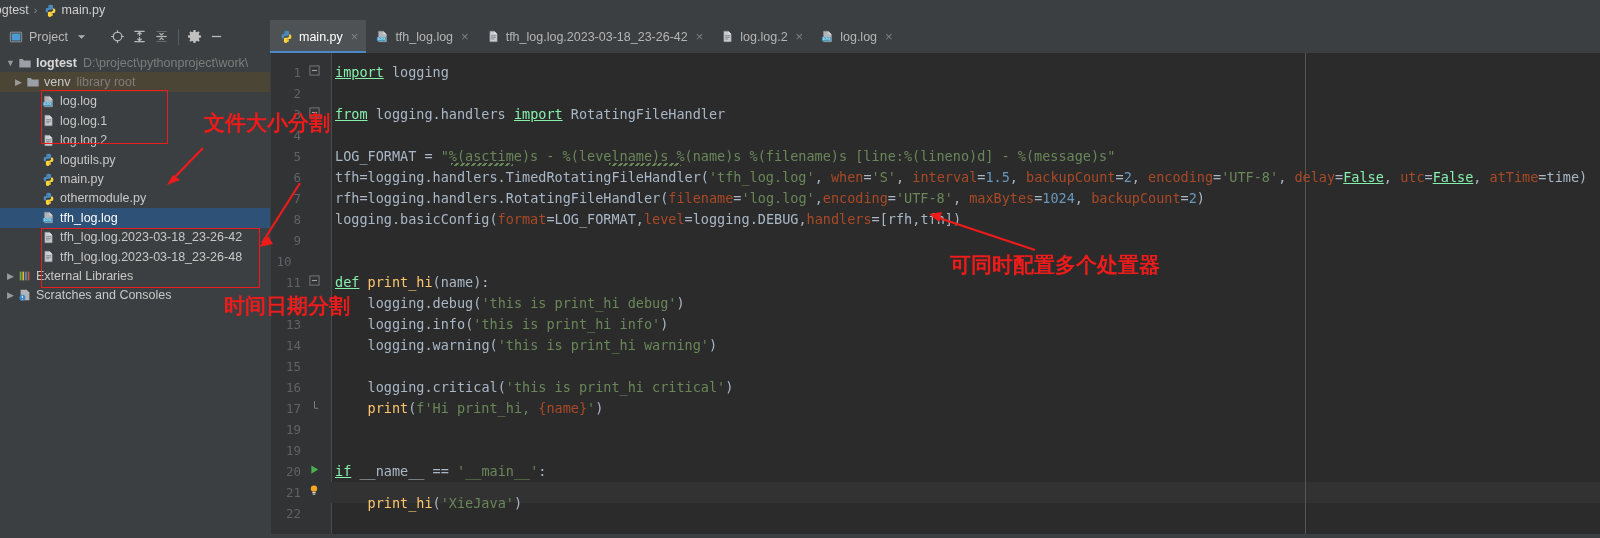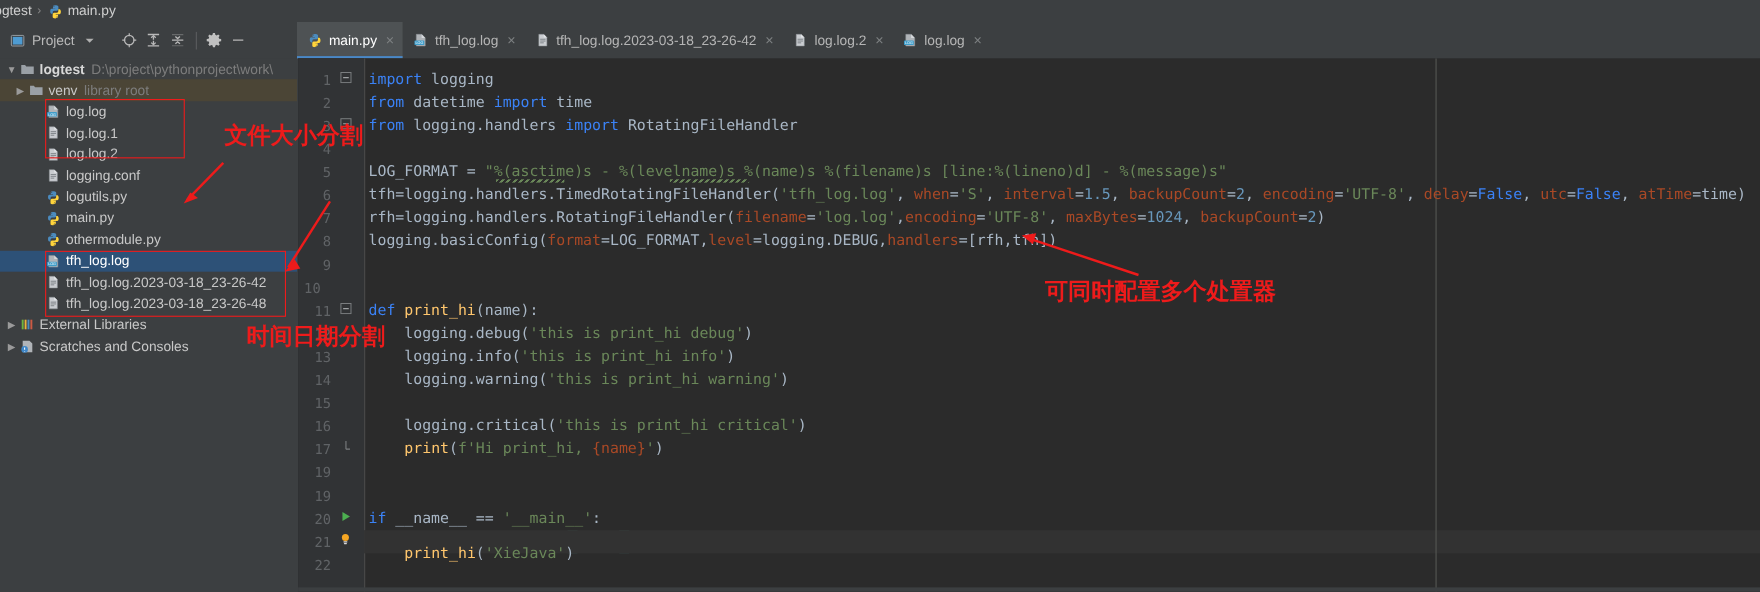--- a/index.html
+++ b/index.html
@@ -52,21 +52,21 @@
      font-family:"DejaVu Sans Mono",monospace;font-size:12.5px;color:#606366;height:21px;line-height:21px;}
   .gmark{position:absolute;left:32px;width:22px;height:21px;line-height:21px;text-align:center;}
   .vline{position:absolute;left:60px;top:0;bottom:0;width:1px;background:#4b4b4b;}
   .guide{position:absolute;left:1034px;top:0;bottom:0;width:1px;background:#555753;}
   .code{position:absolute;left:60px;top:0;right:0;bottom:0;
      font-family:"DejaVu Sans Mono",monospace;font-size:13.5px;}
   .cl{position:absolute;left:0;height:21px;line-height:21px;white-space:pre;}
   .rowhl{position:absolute;left:0;right:0;height:21px;background:#323232;}
 
   
-  .kw{color:#3b82f6;}      
+  .kw{color:#86efac;text-decoration:underline;}      
   .pln{color:#a9b7c6;}     
   .str{color:#6a8759;}     
   .num{color:#6897bb;}     
   .kwarg{color:#aa4926;}   
   .fn{color:#ffc66d;}
 
   
   .anno{position:absolute;left:0;top:0;width:1600px;height:538px;pointer-events:none;}
   .abox{position:absolute;border:1.6px solid #ee1b1b;}
   .atxt{position:absolute;color:#ee1b1b;font-family:"DejaVu Sans",sans-serif;
@@ -262,31 +262,20 @@
       <div class="trow" style="padding-left: 28px;">
         <span class="arrow"></span>
         <span class="ico">
           <svg width="13" height="13" viewBox="0 0 16 16">
             <path d="M3.5 1.5h5.5l3.5 3.5v9.5h-9z" fill="#c9ccd0" stroke="#8d9296" stroke-width=".6"></path>
             <path d="M9 1.5V5h3.5" fill="#e3e5e8"></path>
             <path d="M5 7h6M5 9h6M5 11h4" stroke="#6f7479" stroke-width=".9"></path>
           </svg>
         </span>
         <span class="nm">log.log.2</span>
-      </div>
-      <div class="trow" style="padding-left: 28px;">
-        <span class="arrow"></span>
-        <span class="ico">
-          <svg width="13" height="13" viewBox="0 0 16 16">
-            <path d="M3.5 1.5h5.5l3.5 3.5v9.5h-9z" fill="#c9ccd0" stroke="#8d9296" stroke-width=".6"></path>
-            <path d="M9 1.5V5h3.5" fill="#e3e5e8"></path>
-            <path d="M5 7h6M5 9h6M5 11h4" stroke="#6f7479" stroke-width=".9"></path>
-          </svg>
-        </span>
-        <span class="nm">logging.conf</span>
       </div>
       <div class="trow" style="padding-left: 28px; text-align: center;">
         <span class="arrow"></span>
         <span class="ico">
           <svg width="13" height="13" viewBox="0 0 16 16">
             <path d="M7.6 1C5 1 5.1 2.2 5.1 2.2v2.3h2.6v.4H4.2S2 4.6 2 7.6c0 3 1.9 2.9 1.9 2.9h1V8.9s-.1-1.9 1.8-1.9h2.7s1.8 0 1.8-1.8V2.8S11.4 1 7.6 1zM6.2 1.9c.3 0 .5.2.5.5s-.2.5-.5.5-.5-.2-.5-.5.2-.5.5-.5z" fill="#4b8bbe"></path>
             <path d="M8.3 15c2.6 0 2.5-1.2 2.5-1.2v-2.3H8.2v-.4h3.6s2.2.2 2.2-2.8c0-3-1.9-2.9-1.9-2.9h-1v2.1s.1 1.9-1.8 1.9H6.6s-1.8 0-1.8 1.8v3s-.1 1.8 3.5 1.8zm1.4-.9a.5.5 0 1 1 0-1 .5.5 0 0 1 0 1z" fill="#ffd43b"></path>
           </svg>
         </span>
         <span class="nm">logutils.py</span>
@@ -419,21 +408,20 @@
           </svg></div>
       </div>
     <div class="vline"></div>
     <div class="code" id="code">
         <div style="position: absolute; top: 429px; height: 21px; width: 9px; background: rgb(59, 81, 77); left: 232px; z-index: 0;"></div>
         <div style="position: absolute; top: 429px; height: 21px; width: 9px; background: rgb(59, 81, 77); left: 185px; z-index: 0;"></div>
         <div style="position: absolute; left: 615px; top: 114px; width: 640px; height: 21px; background: rgb(75, 74, 56); z-index: -1;"></div>
         <div class="rowhl" style="top: 429px;"></div>
       <div class="guide" id="guide" style="left:974px"></div>
     <div class="cl" style="top: 9px; left: 4px;"><span class="kw">import</span><span class="pln"> </span><span class="pln">logging</span></div>
-        <div class="cl" style="top: 30px; left: 4px;"><span class="kw">from</span><span class="pln"> </span><span class="pln">datetime</span><span class="pln"> </span><span class="kw">import</span><span class="pln"> </span><span class="pln">time</span></div>
         <div class="cl" style="top: 51px; left: 4px;"><span class="kw">from</span><span class="pln"> </span><span class="pln">logging</span><span class="pln">.</span><span class="pln">handlers</span><span class="pln"> </span><span class="kw">import</span><span class="pln"> </span><span class="pln">RotatingFileHandler</span></div>
         <div class="cl" style="top: 72px; left: 4px;"></div>
         <div class="cl" style="top: 93px; left: 4px;"><span class="pln">LOG_FORMAT</span><span class="pln"> </span><span class="pln">=</span><span class="pln"> </span><span class="str">"%(asctime)s - %(levelname)s %(name)s %(filename)s [line:%(lineno)d] - %(message)s"</span></div>
         <div class="cl" style="top: 114px; left: 4px; z-index: 2; position: absolute;"><span class="pln">tfh</span><span class="pln">=</span><span class="pln">logging</span><span class="pln">.</span><span class="pln">handlers</span><span class="pln">.</span><span class="pln">TimedRotatingFileHandler</span><span class="pln">(</span><span class="str">'tfh_log.log'</span><span class="pln">,</span><span class="pln"> </span><span class="kwarg">when</span><span class="pln">=</span><span class="str">'S'</span><span class="pln">,</span><span class="pln"> </span><span class="kwarg">interval</span><span class="pln">=</span><span class="num">1.5</span><span class="pln">,</span><span class="pln"> </span><span class="kwarg">backupCount</span><span class="pln">=</span><span class="num">2</span><span class="pln">,</span><span class="pln"> </span><span class="kwarg">encoding</span><span class="pln">=</span><span class="str">'UTF-8'</span><span class="pln">,</span><span class="pln"> </span><span class="kwarg">delay</span><span class="pln">=</span><span class="kw">False</span><span class="pln">,</span><span class="pln"> </span><span class="kwarg">utc</span><span class="pln">=</span><span class="kw">False</span><span class="pln">,</span><span class="pln"> </span><span class="kwarg">atTime</span><span class="pln">=</span><span class="pln">time</span><span class="pln">)</span></div>
         <div class="cl" style="top: 135px; left: 4px;"><span class="pln">rfh</span><span class="pln">=</span><span class="pln">logging</span><span class="pln">.</span><span class="pln">handlers</span><span class="pln">.</span><span class="pln">RotatingFileHandler</span><span class="pln">(</span><span class="kwarg">filename</span><span class="pln">=</span><span class="str">'log.log'</span><span class="pln">,</span><span class="kwarg">encoding</span><span class="pln">=</span><span class="str">'UTF-8'</span><span class="pln">,</span><span class="pln"> </span><span class="kwarg">maxBytes</span><span class="pln">=</span><span class="num">1024</span><span class="pln">,</span><span class="pln"> </span><span class="kwarg">backupCount</span><span class="pln">=</span><span class="num">2</span><span class="pln">)</span></div>
         <div class="cl" style="top: 156px; left: 4px;"><span class="pln">logging</span><span class="pln">.</span><span class="pln">basicConfig</span><span class="pln">(</span><span class="kwarg">format</span><span class="pln">=</span><span class="pln">LOG_FORMAT</span><span class="pln">,</span><span class="kwarg">level</span><span class="pln">=</span><span class="pln">logging</span><span class="pln">.</span><span class="pln">DEBUG</span><span class="pln">,</span><span class="kwarg">handlers</span><span class="pln">=</span><span class="pln">[</span><span class="pln">rfh</span><span class="pln">,</span><span class="pln">tfh</span><span class="pln">]</span><span class="pln">)</span></div>
         <div class="cl" style="top: 177px; left: 4px;"></div>
         <div class="cl" style="top: 198px; left: 4px;"></div>
         <div class="cl" style="top: 219px; left: 4px;"><span class="kw">def</span><span class="pln"> </span><span class="fn">print_hi</span><span class="pln">(</span><span class="pln">name</span><span class="pln">)</span><span class="pln">:</span></div>
         <div class="cl" style="top: 240px; left: 4px;"><span class="pln"> </span><span class="pln"> </span><span class="pln"> </span><span class="pln"> </span><span class="pln">logging</span><span class="pln">.</span><span class="pln">debug</span><span class="pln">(</span><span class="str">'this is print_hi debug'</span><span class="pln">)</span></div>

